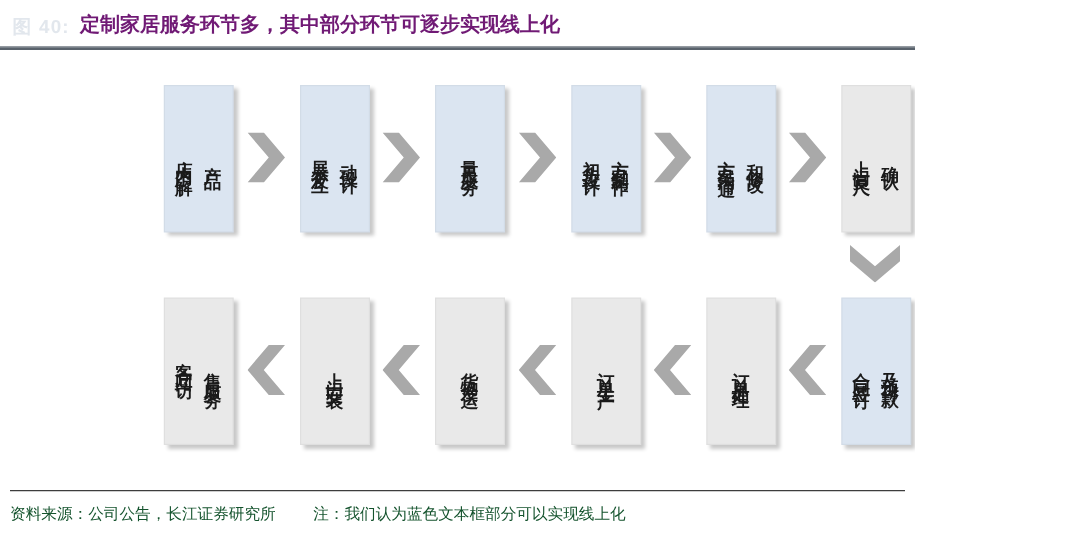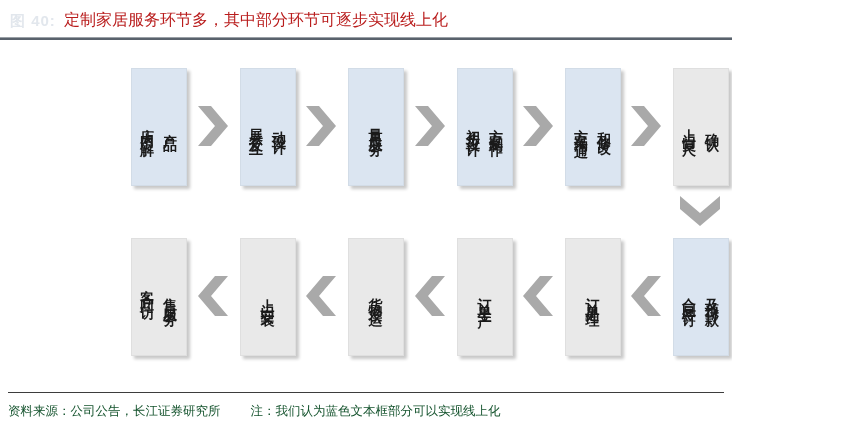--- a/index.html
+++ b/index.html
@@ -6,21 +6,21 @@
   body { font-family:"Liberation Sans", sans-serif; }
   .page {
     position:relative; width:732px; height:435px; background:#ffffff; overflow:hidden;text-align:center;
   }
   .fig-label {
     position:absolute; left:10px; top:12px;
     font-size:15px; font-weight:bold; color:#e2e7ed; letter-spacing:1px;
   }
   .title {
     position:absolute; left:64px; top:10px;
-    font-size:16px; font-weight:normal; color:#b91c1c;
+    font-size:16px; font-weight:bold; color:#701a75;
   }
   .title-rule {
     position:absolute; left:0; right:0; top:37px; height:2px;
     background:#59626c; border-top:1px solid #9aa0a6;
   }
   .box {
     position:absolute; width:54px; height:116px;
     display:flex; align-items:center; justify-content:center;
     box-shadow:3px 3px 3px rgba(0,0,0,0.22);
     border:1px solid rgba(0,0,0,0.04);

